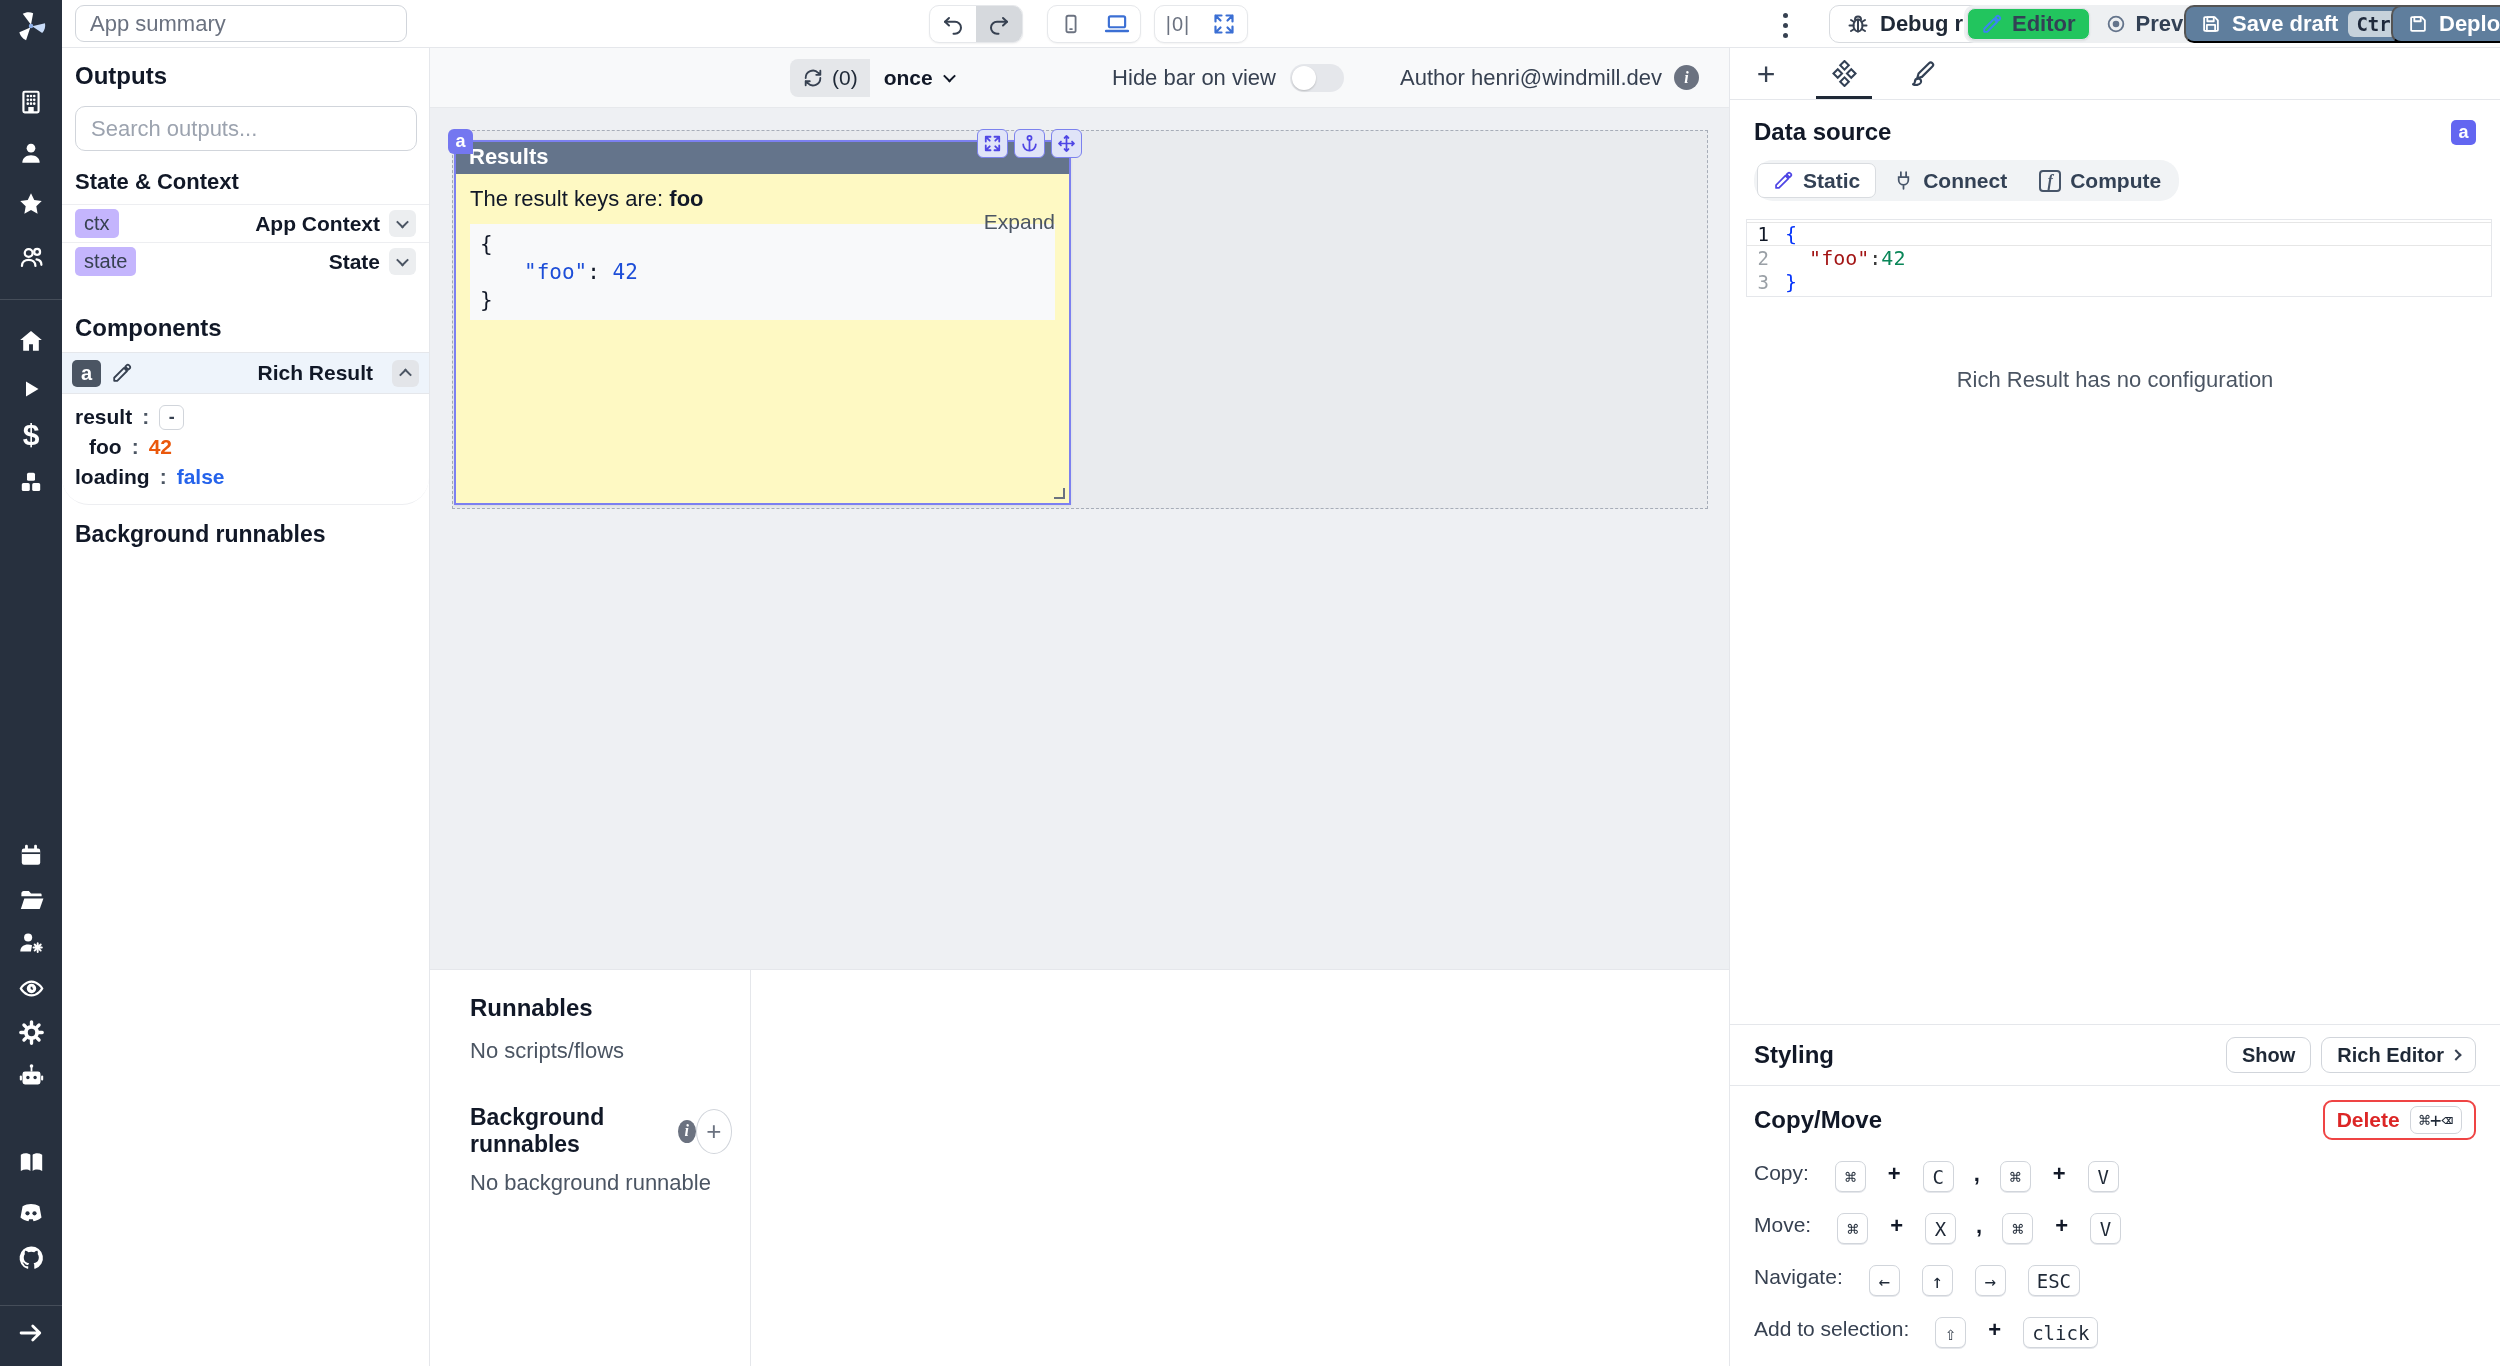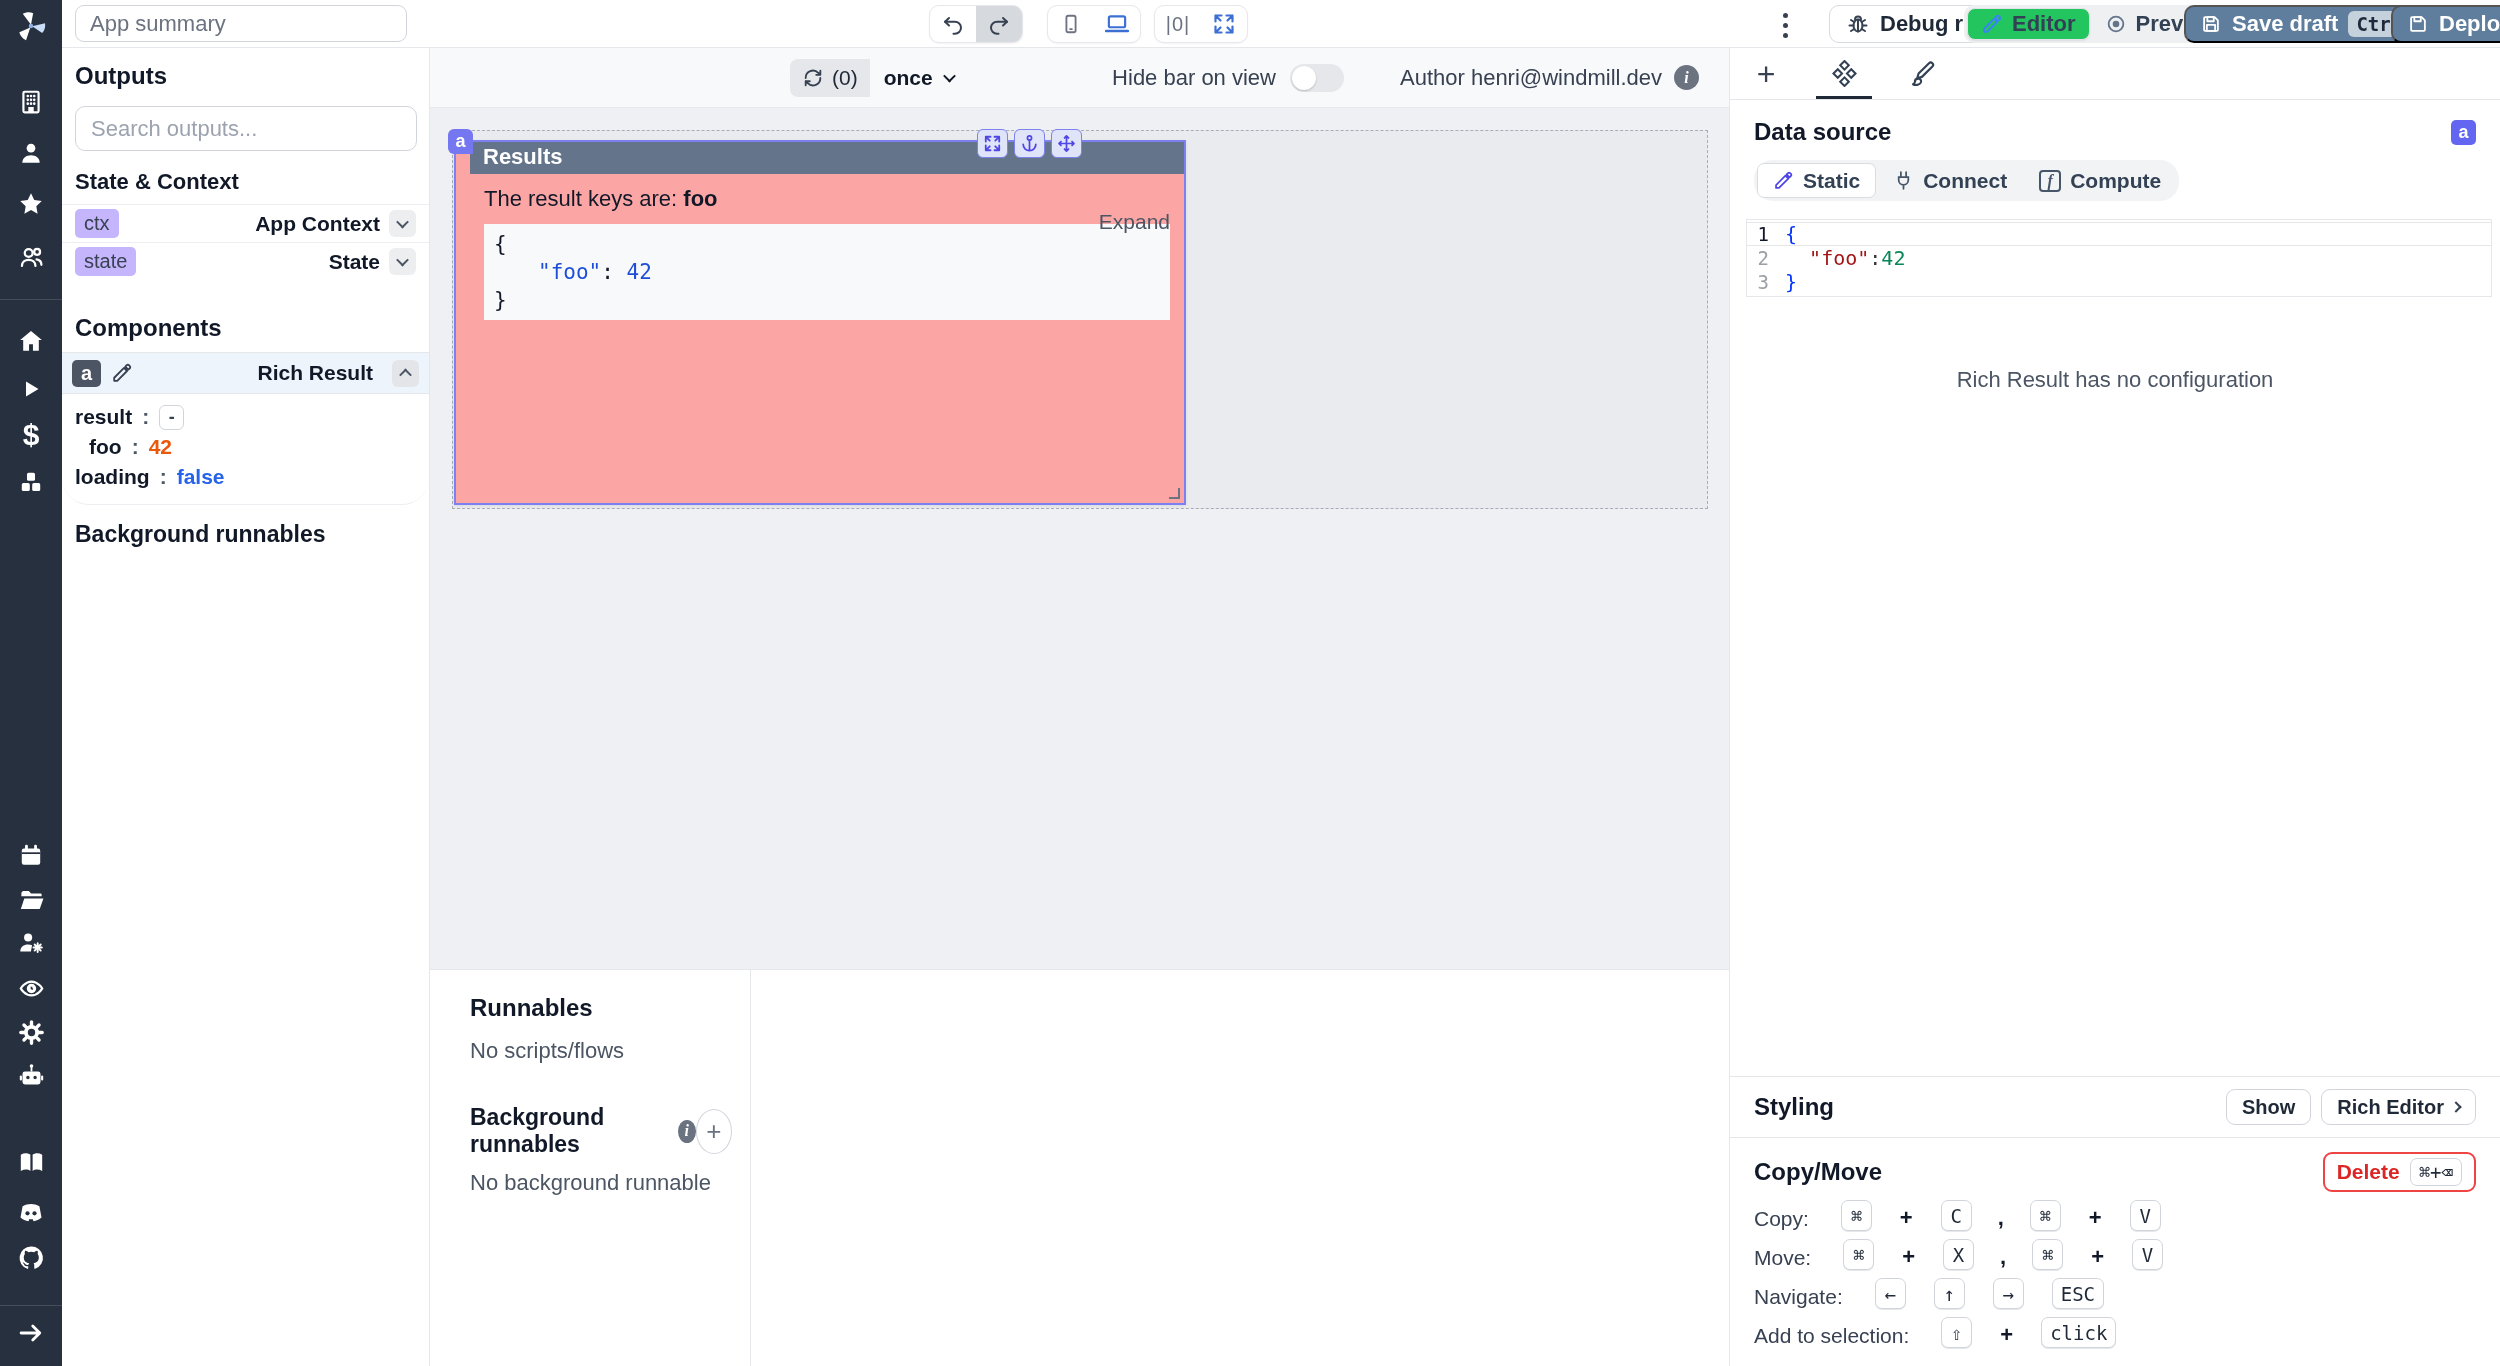--- a/index.html
+++ b/index.html
@@ -61,21 +61,21 @@
   .ctopbar { position:absolute; left:0; top:0; right:0; height:60px; background:#f8f9fa; border-bottom:1px solid #e7e9ec; display:flex; align-items:center; padding:0 30px; }
   .refresh-box { margin-left:330px; height:38px; display:flex; align-items:center; gap:8px; background:#e5e7ea; border-radius:8px 0 0 8px; padding:0 12px; font-size:21px; color:#1f2937; cursor:pointer; }
   .once-box { display:flex; align-items:center; gap:12px; padding:0 14px; font-size:21px; font-weight:600; color:#111827; cursor:pointer; }
   .hide-wrap { margin-left:auto; display:flex; align-items:center; gap:14px; font-size:22px; color:#374151; }
   .toggle { width:54px; height:28px; border-radius:14px; background:#e5e7eb; position:relative; cursor:pointer; }
   .toggle i { position:absolute; left:2px; top:2px; width:24px; height:24px; border-radius:50%; background:#fff; box-shadow:0 1px 2px rgba(0,0,0,.2); }
   .author-wrap { margin-left:56px; display:flex; align-items:center; gap:12px; font-size:22px; color:#374151; }
   .info-dot { width:25px; height:25px; border-radius:50%; background:#6b7280; color:#fff; font-size:16px; font-style:italic; font-weight:700; display:flex; align-items:center; justify-content:center; font-family:"Liberation Serif",serif; }
   .cbody { position:absolute; left:0; top:60px; right:0; height:861px; background:#eef0f3; }
   .gridbox { position:absolute; left:22px; top:22px; width:1256px; height:379px; border:1px dashed #a7adb8; background:#e9ebee; }
-  .card { position:absolute; left:24px; top:32px; width:732px; height:365px; background:#fca5a5; border:2px solid #7c80f0; box-shadow:0 1px 3px rgba(0,0,0,.07);padding-left:14px; }
+  .card { position:absolute; left:24px; top:32px; width:617px; height:365px; background:#fef9c3; border:2px solid #7c80f0; box-shadow:0 1px 3px rgba(0,0,0,.07); }
   .card-hd { height:32px; background:#64748b; color:#fff; font-size:22px; font-weight:700; padding:0 13px; display:flex; align-items:flex-start; line-height:30px; }
   .card-body { position:relative; padding:12px 14px; font-size:22px; color:#111827; }
   .expand-link { position:absolute; top:36px; right:14px; font-size:21px; color:#4b5563; cursor:pointer; }
   .rcode { margin-top:12px; background:#f8f9fa; padding:6px 10px; font-size:21px; line-height:28px; color:#111827; }
   .rcode .k { color:#1d4ed8; }
   .rcode .v { color:#1d4ed8; }
   .atag { position:absolute; left:18px; top:21px; width:25px; height:25px; background:#7477f0; border-radius:6px 6px 0 6px; color:#fff; font-size:18px; font-weight:700; display:flex; align-items:center; justify-content:center; z-index:5; }
   .cbar { position:absolute; left:547px; top:21px; display:flex; gap:6px; z-index:6; }
   .cbar .cb { width:31px; height:29px; background:#e0e4f8; border:1px solid #7c82ee; border-radius:6px; display:flex; align-items:center; justify-content:center; color:#4f46e5; cursor:pointer; }
   .grip { position:absolute; right:4px; bottom:4px; width:11px; height:11px; border-right:2px solid #6b7280; border-bottom:2px solid #6b7280; cursor:nwse-resize; }
@@ -113,21 +113,21 @@
   .rspacer { flex:1; }
   .styling { flex:none; border-top:1px solid #e5e7eb; padding:12px 24px; display:flex; align-items:center; }
   .sec-title { font-size:24px; font-weight:700; color:#111827; }
   .wbtn { height:36px; display:flex; align-items:center; gap:8px; padding:0 15px; border:1px solid #d1d5db; border-radius:9px; background:#fff; font-size:20px; font-weight:600; color:#1f2937; cursor:pointer; }
   .styling .wbtn + .wbtn { margin-left:10px; }
   .chev-r { display:inline-block; width:8px; height:8px; border-right:2px solid #374151; border-bottom:2px solid #374151; transform:rotate(-45deg); }
   .copymove { flex:none; border-top:1px solid #e5e7eb; padding:14px 24px 18px; }
   .cm-head { display:flex; align-items:center; }
   .del-btn { margin-left:auto; height:40px; display:flex; align-items:center; gap:10px; padding:0 12px; border:2px solid #ef4444; border-radius:9px; background:#fff; color:#dc2626; font-size:21px; font-weight:700; cursor:pointer; }
   .del-kbd { border:1px solid #d1d5db; border-radius:7px; background:#fff; color:#1f2937; font-size:19px; padding:2px 8px; font-weight:400; }
-  .sc-row { display:flex; align-items:flex-end; gap:28px; margin-top:8px; font-size:21px; color:#374151; }
+  .sc-row { display:flex; align-items:flex-start; gap:22px; margin-top:21px; font-size:21px; color:#374151; }
   .sc-row .lbl { margin-right:4px; }
   kbd.key { display:inline-flex; align-items:center; justify-content:center; min-width:31px; height:31px; padding:0 8px; border:1px solid #d1d5db; border-radius:7px; background:#fff; font-family:"DejaVu Sans Mono",monospace; font-size:19px; color:#1f2937; box-shadow:0 1px 0 #e5e7eb; }
   .plus-sep { font-weight:700; color:#111827; font-size:22px; }
   .comma-sep { font-weight:700; color:#111827; font-size:22px; margin:0 -2px; }
 </style>
 </head>
 <body>
 
 <nav class="rail">
   <div class="rail-ic" style="top:6px">

